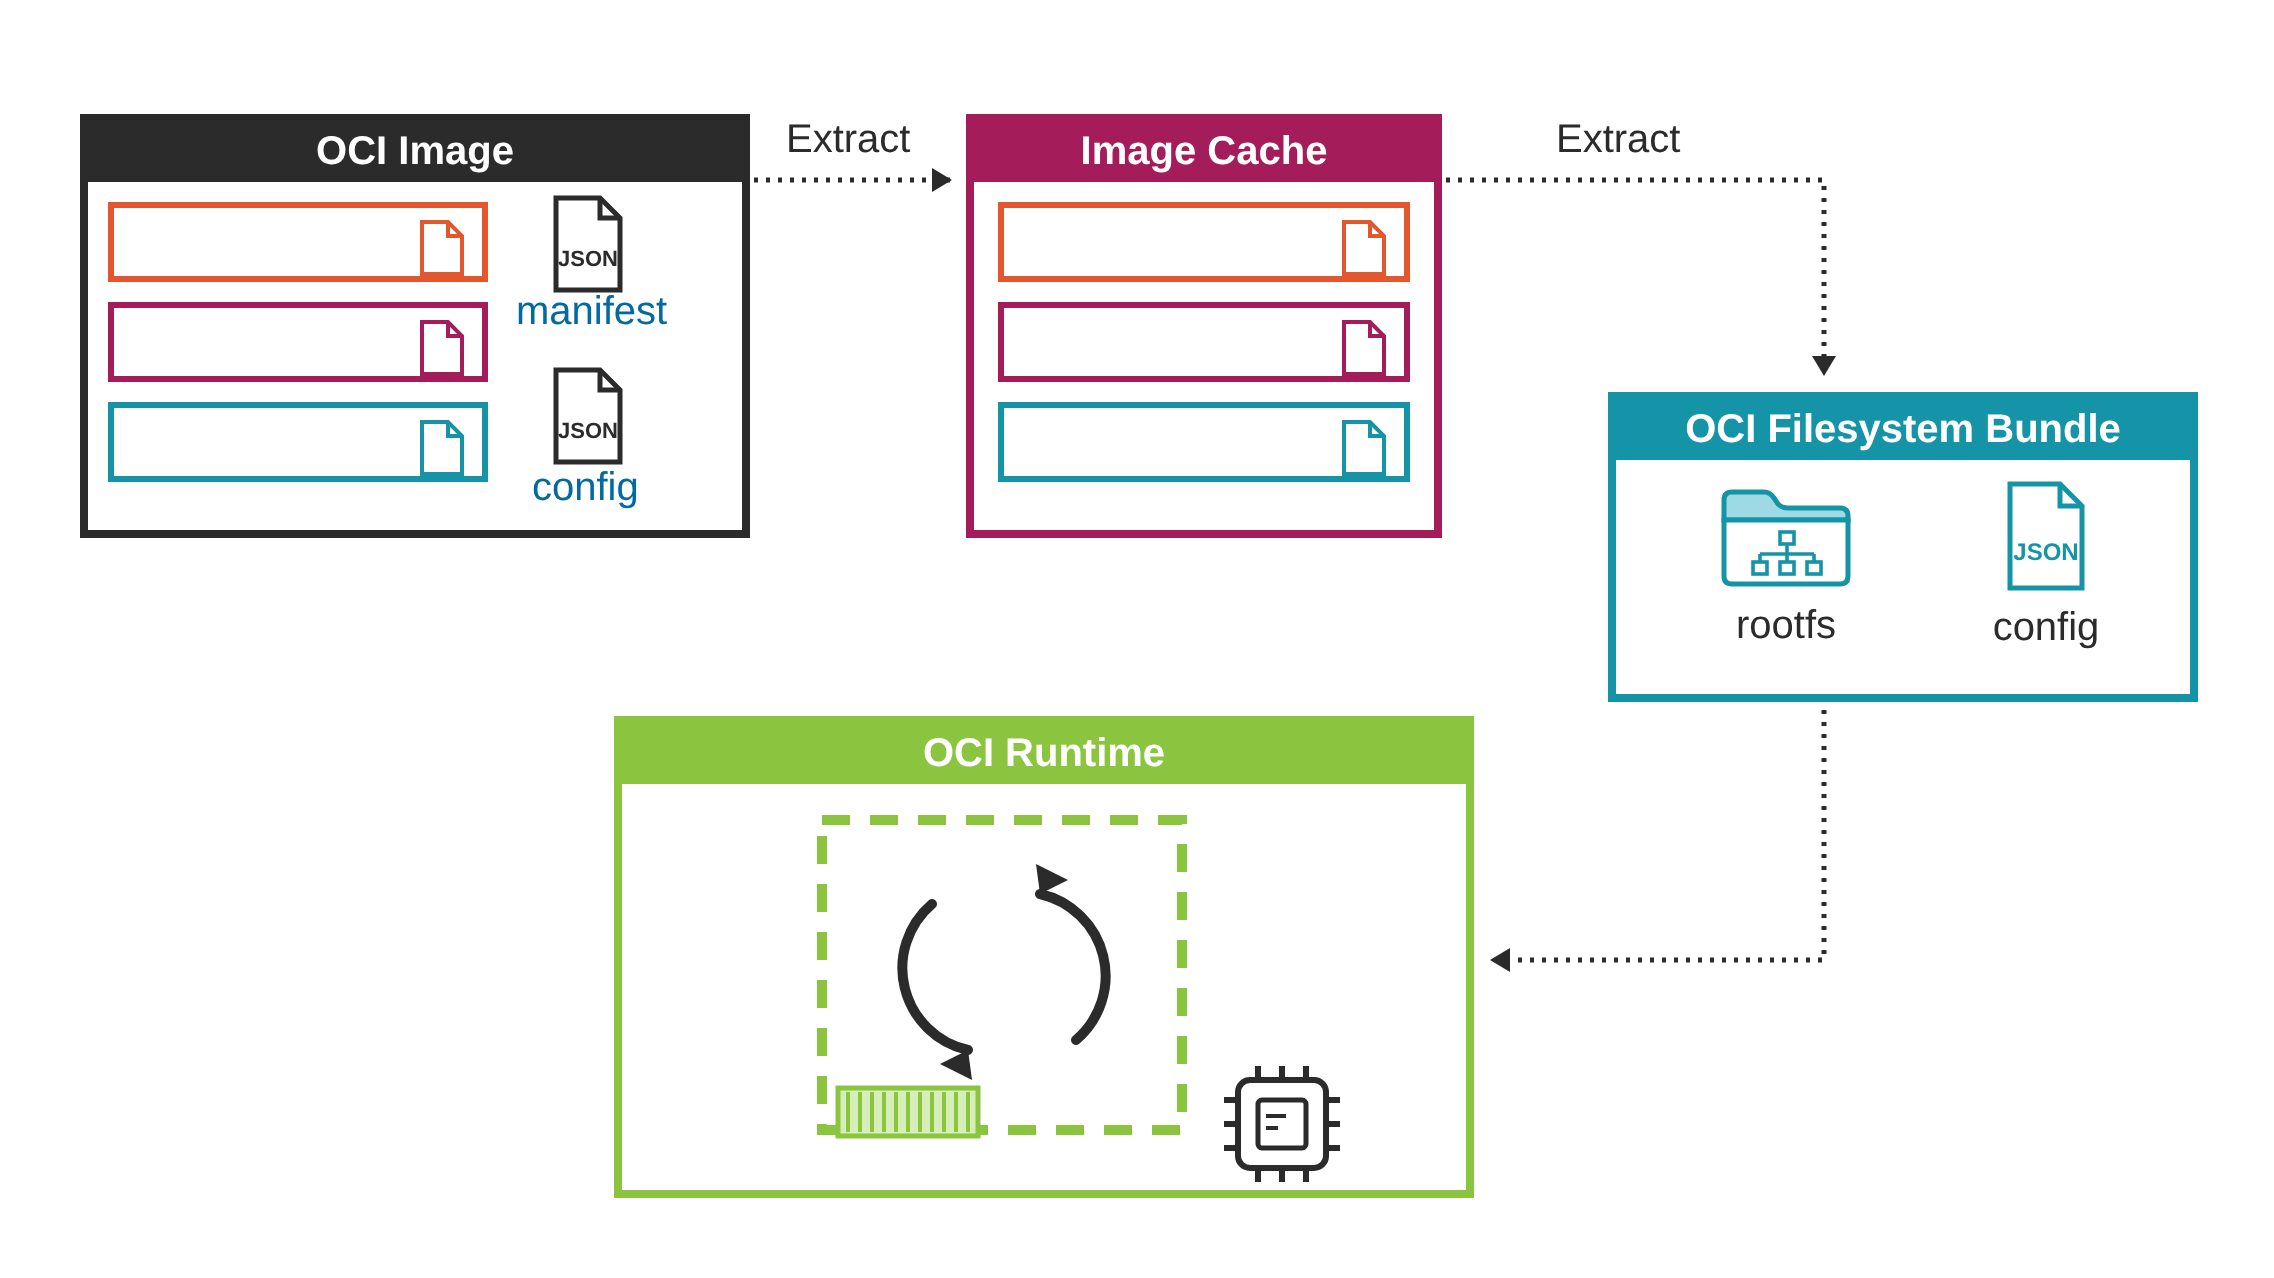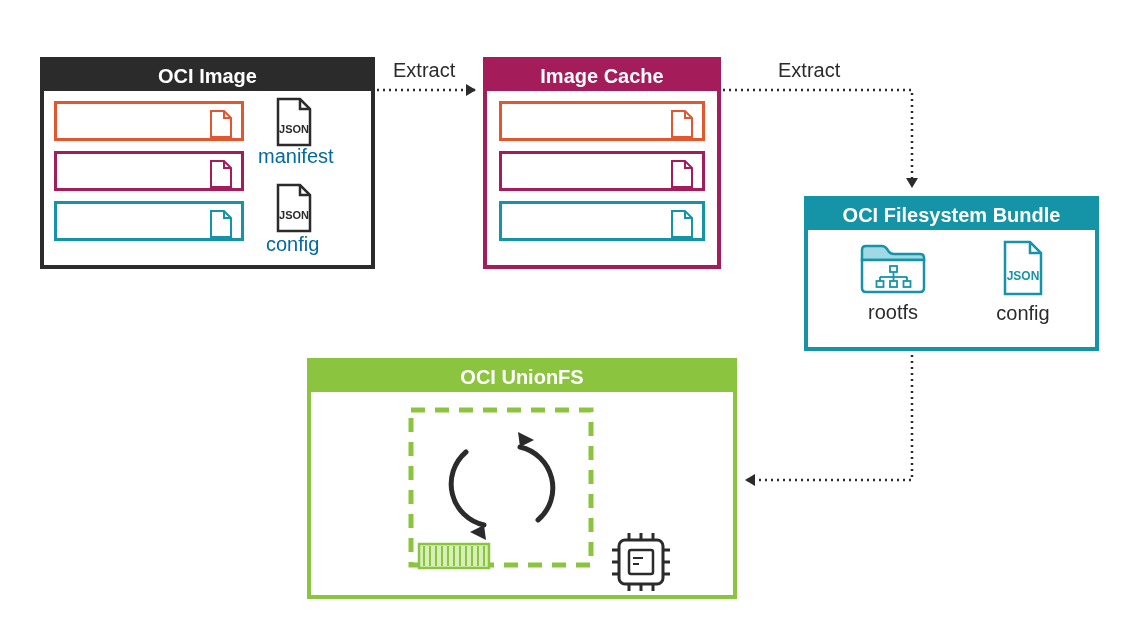--- a/index.html
+++ b/index.html
@@ -220,21 +220,21 @@
           <path d="M5 2 H30 L41 13 V54 H5 Z" fill="#fff" stroke="#1594a8" stroke-width="2.5"></path>
           <path d="M30 2 L30 13 L41 13" fill="none" stroke="#1594a8" stroke-width="2.5"></path>
           <text x="23" y="40" text-anchor="middle" font-family="Arial" font-size="12" font-weight="900" fill="#1594a8">JSON</text>
         </svg>
         <div class="cap">config</div>
       </div>
     </div>
   </div>
 
   <div class="box runtime">
-    <div class="title">OCI UnionFS</div>
+    <div class="title">OCI Runtime</div>
     <div class="body">
       <svg width="422" height="205">
 
         <rect x="100" y="18" width="180" height="155" fill="none" stroke="#8bc53f" stroke-width="5" stroke-dasharray="14 10"></rect>
 
         <g stroke="#2b2b2b" stroke-width="5" fill="none" stroke-linecap="round">
           <path d="M 155 60 A 42 42 0 0 0 173 133"></path>
           <path d="M 227 128 A 42 42 0 0 0 209 55"></path>
         </g>
         <polygon points="173,133 159,140 175,148" fill="#2b2b2b"></polygon>

